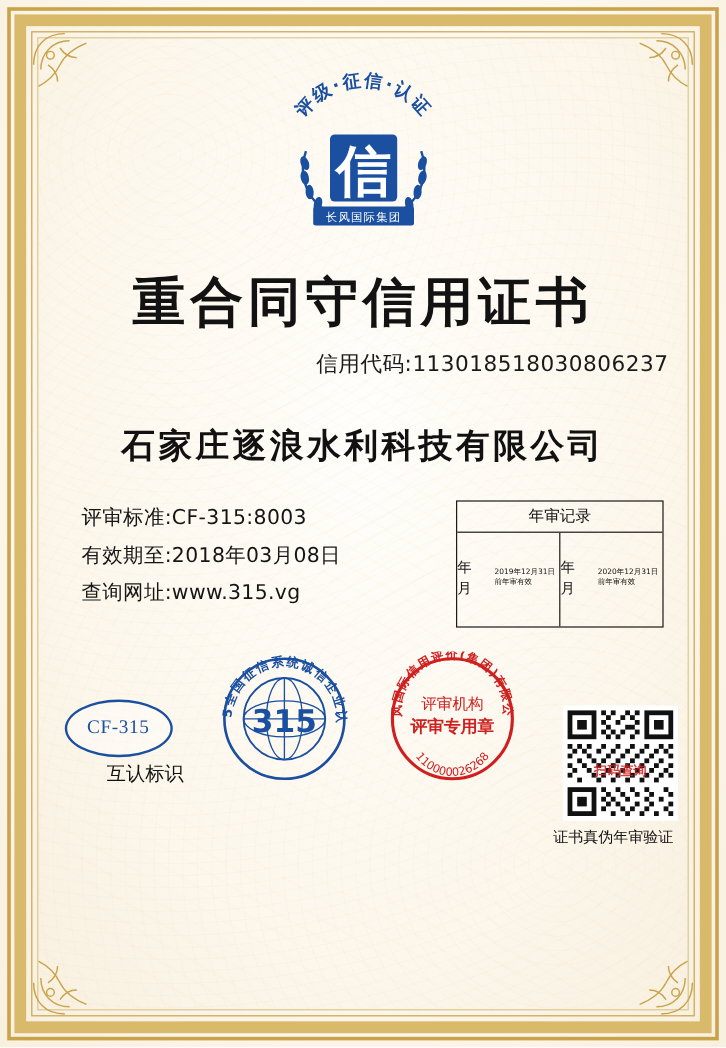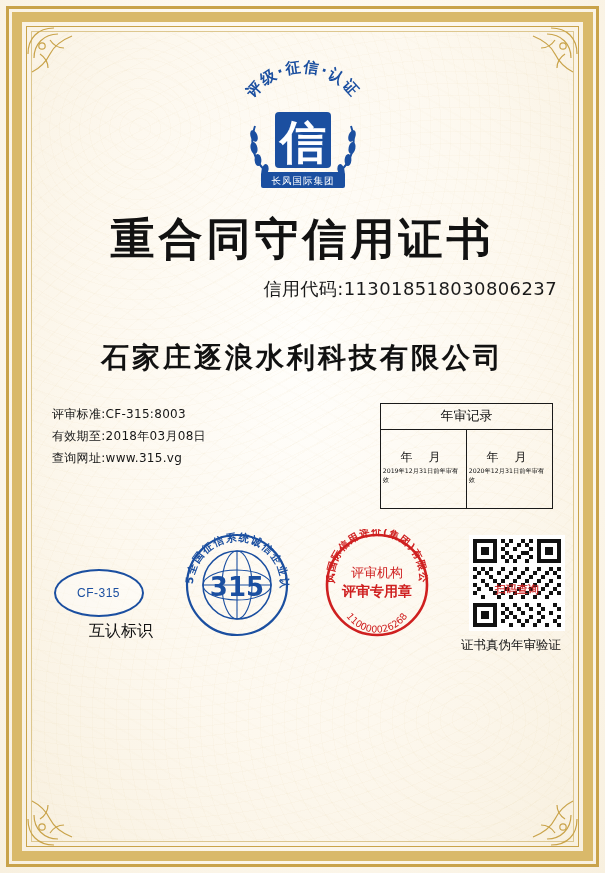--- a/index.html
+++ b/index.html
@@ -89,21 +89,21 @@
   
   .emblem-wrap {
     margin-top: 20px;
     width: 180px;
     height: 150px;
     position: relative;
   }
 
   
   .main-title {
-    margin-top: 10px;
+    margin-top: 24px;
     font-size: 44px;
     letter-spacing: 4px;
     font-weight: bold;
     color: #121212;
     font-family: "DejaVu Sans", sans-serif;
     text-align: center;
     line-height: 1.15;
   }
   .code-line {
     margin-top: 12px;
@@ -137,26 +137,27 @@
   .details-row {
     margin-top: 26px;
     width: 100%;
     display: flex;
     justify-content: space-between;
     align-items: flex-start;
     padding: 0 18px;
     box-sizing: border-box;
   }
   .detail-list {
-    font-size: 12px;
+    font-size: 17px;
     color: #151515;
     line-height: 1.85;
     font-family: "DejaVu Sans", sans-serif;
     letter-spacing: 0.3px;
     white-space: nowrap;
+    margin-left: 16px;
   }
   .review-box {
     width: 173px;
     border: 1.3px solid #1a1a1a;
     box-sizing: border-box;
   }
   .review-title {
     text-align: center;
     font-size: 13px;
     padding: 3px 0 4px;
@@ -165,22 +166,22 @@
     color: #111;
   }
   .review-cells {
     display: flex;
     height: 78px;
   }
   .review-cell {
     flex: 1;
     position: relative;
     display: flex;
-    flex-direction: column;
-    justify-content: center;
+    flex-direction: row;
+    justify-content: flex-start;
     align-items: center;
   }
   .review-cell + .review-cell { border-left: 1.3px solid #1a1a1a; }
   .cell-ym {
     font-size: 12px;
     letter-spacing: 6px;
     color: #111;
     font-family: "DejaVu Sans", sans-serif;
     padding-bottom: 1px;
   }
@@ -213,29 +214,30 @@
     color: #111;
     font-family: "DejaVu Sans", sans-serif;
     margin-left: 45px;
   }
   .cf-badge {
     width: 86px; height: 44px;
     border: 2px solid #1b4fa0;
     border-radius: 50%;
     display: flex; align-items: center; justify-content: center;
     color: #1b4fa0;
-    font-size: 12px;
-    font-family: Liberation Sans, sans-serif;
+    font-size: 16px;
+    font-family: Liberation Serif, serif;
     letter-spacing: 0.5px;
     background: rgba(255,255,255,0.4);
   }
   .qr {
     width: 84px; height: 96px;
     position: relative;
     background: #fff;
+    margin-top: 39px;
   }
   .qr-caption {
     margin-top: 6px;
     font-size: 12.5px;
     color: #111;
     font-family: "DejaVu Sans", sans-serif;
   }
   .blue-seal, .red-seal {
     width: 112px; height: 112px;
     position: relative;

